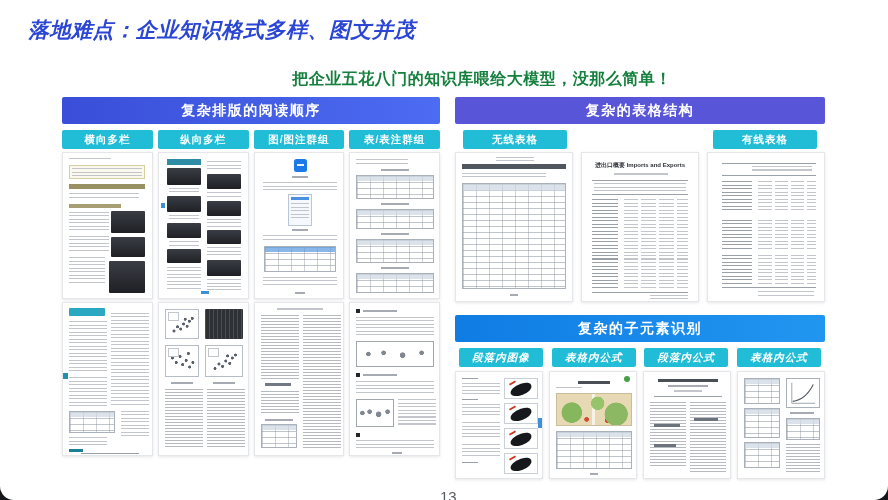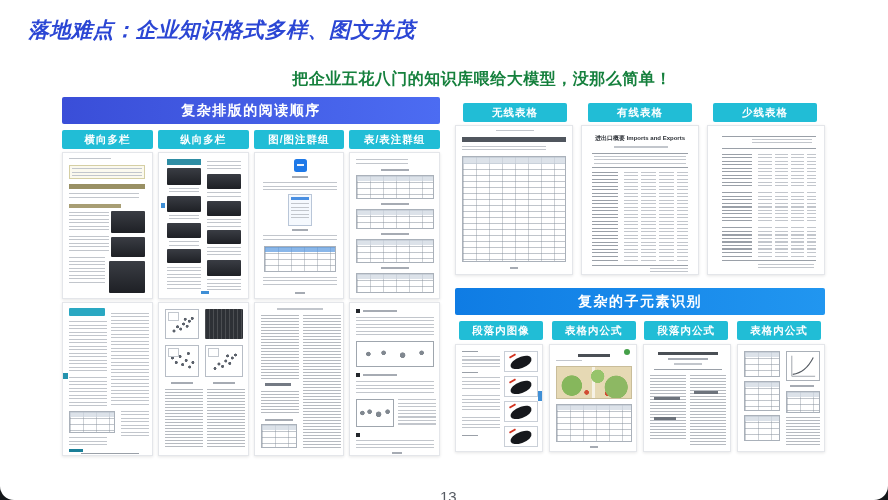--- a/index.html
+++ b/index.html
@@ -22,21 +22,21 @@
   .panel{position:absolute;top:97px;}
   .panel.left{left:62px;width:378px;}
   .panel.right{left:455px;width:370px;}
   .phdr{height:27px;line-height:27px;text-align:center;color:#fff;font-size:14px;font-weight:700;
         letter-spacing:1.5px;border-radius:2px;}
   .phdr.grad{background:linear-gradient(90deg,#3a4ed8,#4c6cf2);}
   .phdr.purple{background:#5855d8;}
   .phdr.azure{background:linear-gradient(90deg,#0f7ce4,#2196f0);margin-top:13px;}
   .btnrow{display:flex;gap:5px;margin-top:6px;height:19px;}
   .btnrow.tables{justify-content:space-between;gap:0;padding:0 8px;}
-  .btnrow.subs{justify-content:space-between;gap:0;padding:0 4px;}
+  .btnrow.subs{justify-content:space-between;gap:0;padding:0 4px;font-style:italic;}
   .chip{flex:1;background:#21bdd6;border-radius:2px;color:#fff;font-size:10.5px;font-weight:700;
         text-align:center;line-height:19px;letter-spacing:1px;overflow:hidden;white-space:nowrap;}
   .btnrow.tables .chip{flex:0 0 104px;}
   .btnrow.subs .chip{flex:0 0 84px;}
   .thumbrow{display:flex;gap:5px;margin-top:3px;}
   .thumbrow.tables{gap:8px;margin-top:3px;}
   .thumbrow.subs{gap:6px;margin-top:4px;}
   .row-a{height:147px;} .row-b{height:154px;} .row-t{height:150px;} .row-s{height:108px;}
 
   
@@ -250,25 +250,25 @@
         <i class="diag" style="left:6px;top:96px;width:38px;height:28px"></i>
         <i class="tx" style="left:48px;top:96px;width:38px;height:28px"></i>
         <i class="sq" style="left:6px;top:130px;width:4px;height:4px"></i>
         <i class="tx" style="left:6px;top:137px;width:78px;height:10px"></i>
         <i class="cap" style="left:42px;top:149px;width:10px;height:2px"></i>
       </div>
     </div>
   </section>
 
   <section class="panel right">
+    <div class="phdr purple">复杂的表格结构</div>
 
     <div class="btnrow tables">
       <div class="chip">无线表格</div>
       <div class="chip">有线表格</div>
-      <div class="chip">少线表格</div>
     </div>
 
     <div class="thumbrow tables row-t">
 
       <div class="page">
         <i class="tx" style="left:40px;top:4px;width:38px;height:4px"></i>
         <i style="left:6px;top:11px;width:104px;height:5px;background:#50565e"></i>
         <i class="tx" style="left:6px;top:20px;width:84px;height:6px"></i>
         <i class="grid" style="left:6px;top:30px;width:104px;height:106px">
             <i class="hd" style="height:7px"></i>

